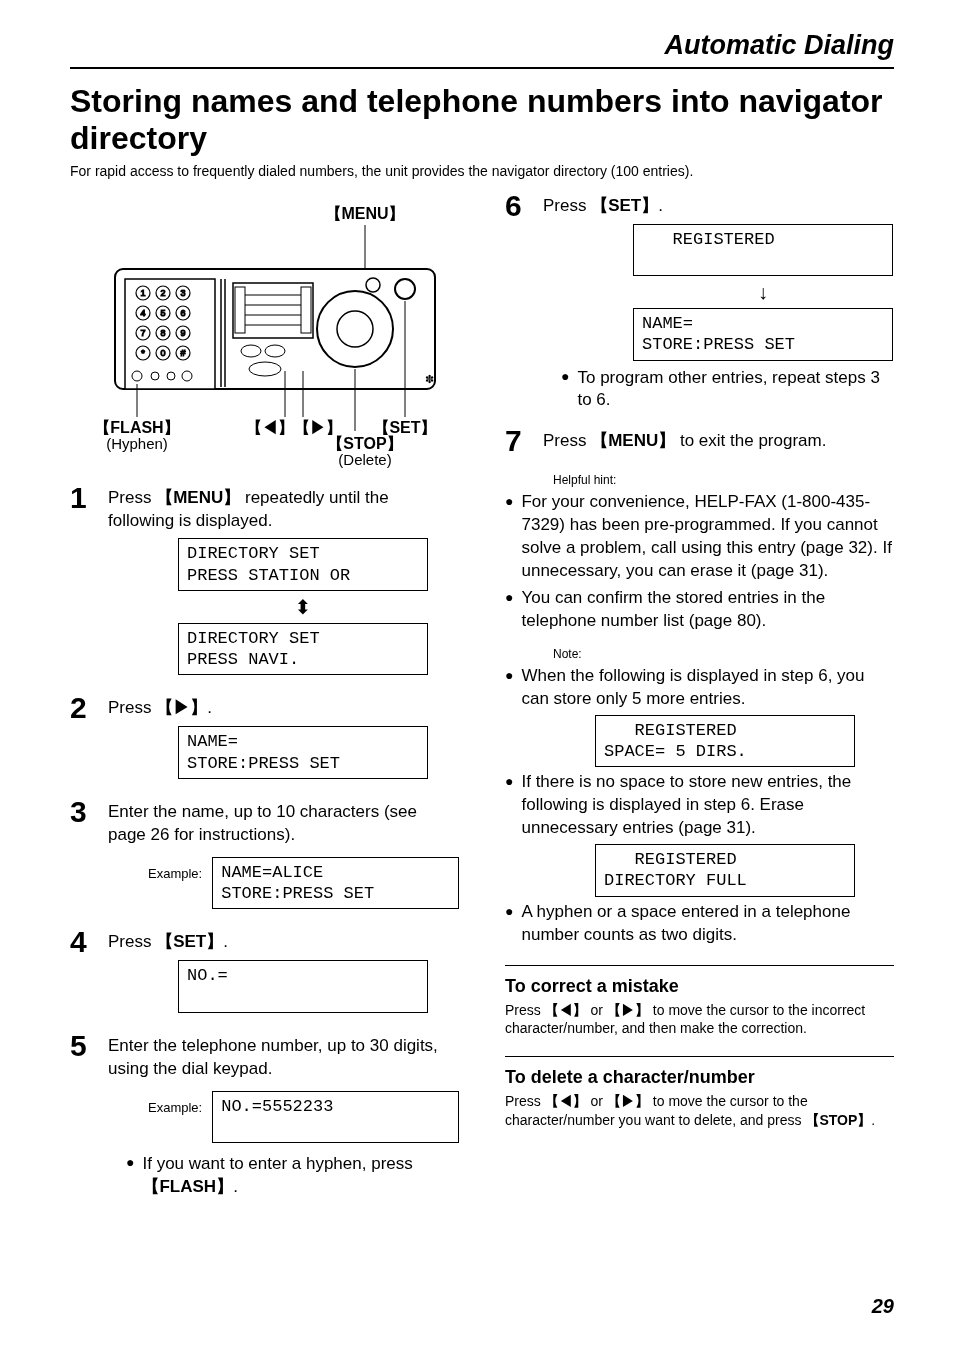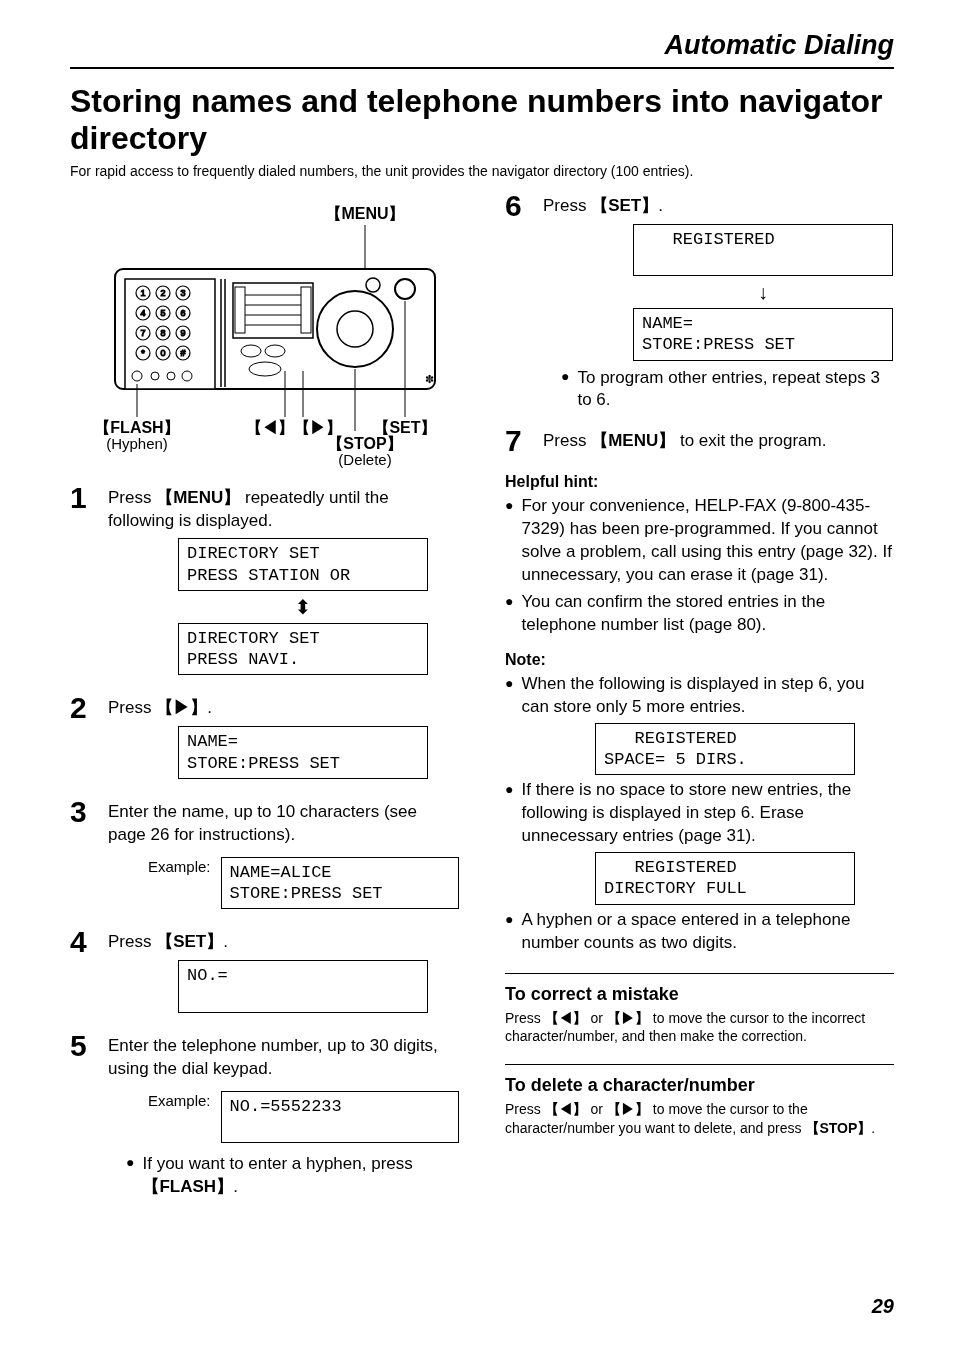--- a/index.html
+++ b/index.html
@@ -34,24 +34,24 @@
     line-height: 1.25;
     white-space: pre;
     margin: 4px 0;
   }
   .lcd-stack { margin-left: 70px; width: 250px; margin-top: 6px; }
   .lcd-stack-r { margin-left: 90px; width: 260px; }
   .arrow-sep { text-align: center; font-size: 20px; line-height: 1; padding: 2px 0; }
   .sub-bullet { display: flex; gap: 8px; margin-top: 6px; padding-left: 18px; font-size: 17px; }
   .sub-bullet .dot { font-size: 14px; line-height: 1.3; }
   .example-row { display: flex; gap: 10px; margin-left: 40px; margin-top: 6px; align-items: flex-start; }
-  .example-label { font-size: 15px; padding-top: 4px; }
+  .example-label { font-size: 13px; padding-top: 4px; margin-top: 8px; }
   .example-row .lcd { flex: 1; }
 
-  .hint-head { font-weight: bold; font-size: 16px; margin-top: 14px; }
+  .hint-head { font-weight: normal; font-size: 12px; margin-top: 14px; margin-left: 48px; }
   .bul { display: flex; gap: 8px; font-size: 17px; line-height: 1.35; margin-top: 4px; }
   .bul .dot { font-size: 14px; line-height: 1.55; }
   .hr { border-top: 1px solid #000; margin: 18px 0 10px; }
   .sub-head { font-weight: bold; font-size: 18px; margin-top: 6px; }
   .para { font-size: 14px; line-height: 1.35; margin-top: 4px; }
 
   .page-num { position: absolute; bottom: 30px; right: 60px; font-style: italic; font-weight: bold; font-size: 20px; }
 
   
   .diagram svg { display:block; margin: 0 auto; }
@@ -239,21 +239,21 @@
     <div class="step">
       <div class="step-num">7</div>
       <div class="step-body">
         <p><span>Press </span><span class="kb">【<span>MENU</span>】</span><span> to exit the program.</span></p>
       </div>
     </div>
 
     <div class="hint-head">Helpful hint:</div>
     <div class="bul">
         <div class="dot">●</div>
-        <div>For your convenience, HELP-FAX (9-800-435-7329) has been pre-programmed. If you cannot solve a problem, call using this entry (page 32). If unnecessary, you can erase it (page 31).</div>
+        <div>For your convenience, HELP-FAX (1-800-435-7329) has been pre-programmed. If you cannot solve a problem, call using this entry (page 32). If unnecessary, you can erase it (page 31).</div>
       </div>
     <div class="bul">
         <div class="dot">●</div>
         <div>You can confirm the stored entries in the telephone number list (page 80).</div>
       </div>
 
     <div class="hint-head">Note:</div>
     <div class="bul">
         <div class="dot">●</div>
         <div>When the following is displayed in step 6, you can store only 5 more entries.</div>

